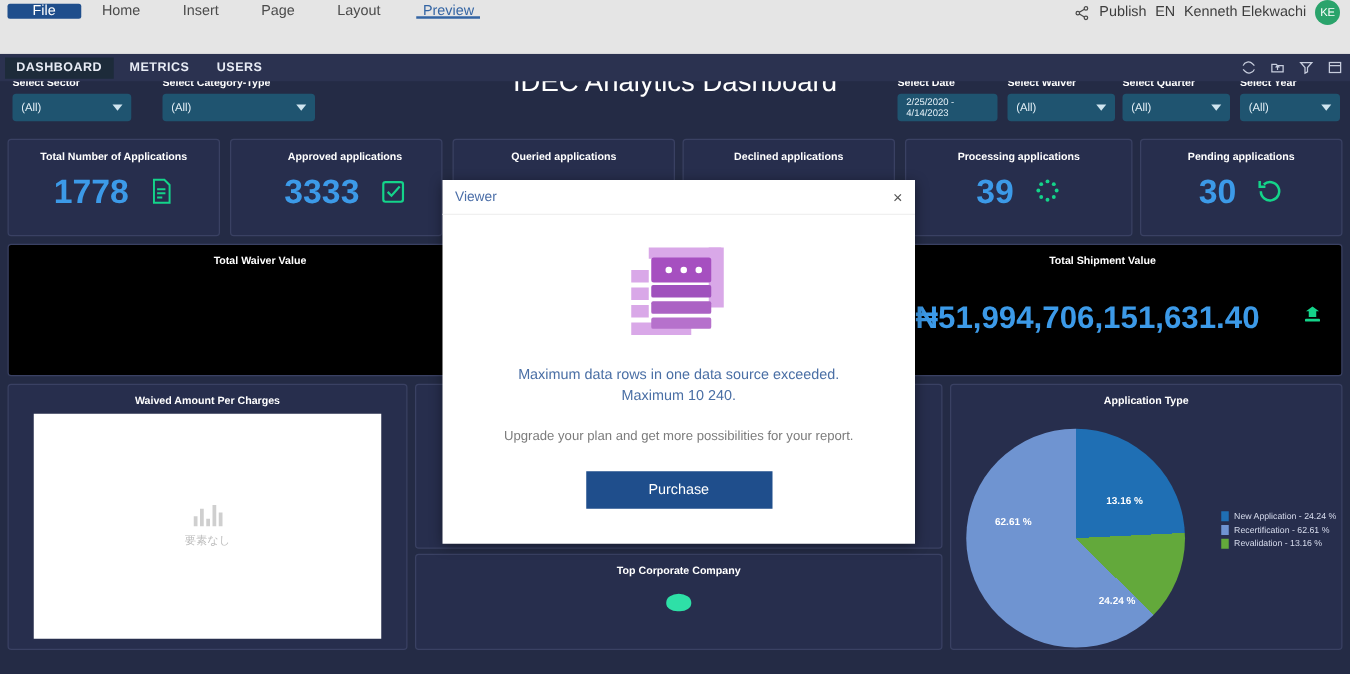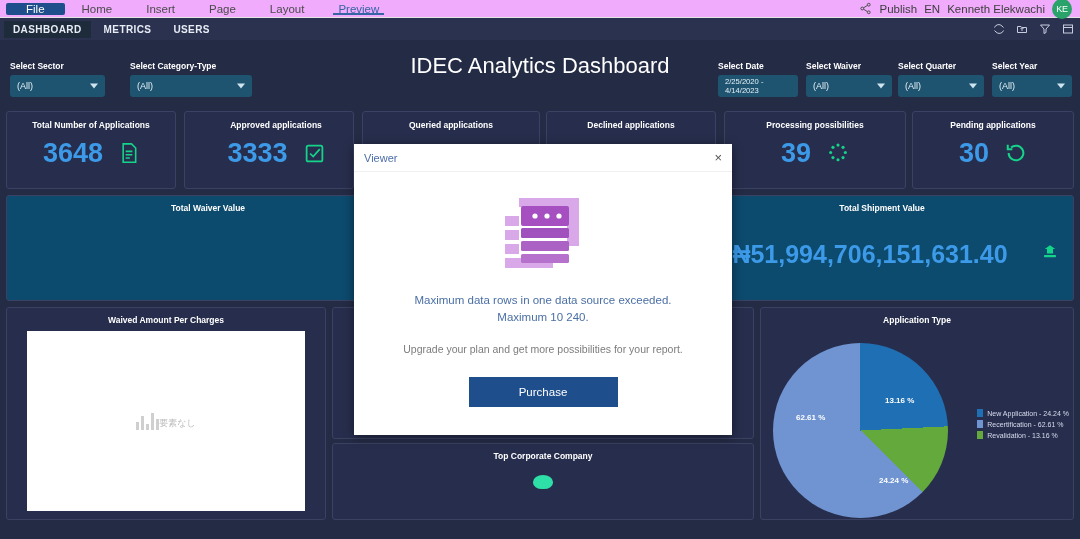--- a/index.html
+++ b/index.html
@@ -6,24 +6,24 @@
   html, body {
     width: 1080px; height: 539px;
     overflow: hidden;
     font-family: "Liberation Sans", sans-serif;
     background: #242b45;
   }
   body { position: relative; }
 
   
   .ribbon {
-    height: 18px;
-    background: #f0abfc;
+    height: 43px;
+    background: #e5e5e5;
     display: flex;
-    align-items: center;
+    align-items: flex-start;
     position: relative;
     z-index: 30;
     border-bottom: 1px solid #e3e3e3;
   }
   .ribbon-left { display: flex; align-items: stretch; }
   .tab-file {
     background: #1f4e8c;
     color: #ffffff;
     font-size: 11.5px;
     padding: 0 20px;
@@ -161,21 +161,21 @@
     color: #3c9ae8;
     font-size: 27px;
     font-weight: bold;
   }
   .kpi-icon { display: flex; align-items: center; }
 
   
   .val-row { position: relative; height: 108px; margin-top: 4px; }
   .valpanel {
     position: absolute; top: 0; height: 106px;
-    background: #0c4a6e;
+    background: #000000;
     border: 1px solid #3a4163;
     border-radius: 3px;
   }
   .valpanel-title {
     text-align: center;
     color: #ffffff;
     font-size: 8.5px;
     font-weight: bold;
     padding-top: 7px;
   }
@@ -205,21 +205,21 @@
     text-align: center;
     color: #ffffff;
     font-size: 8.5px;
     font-weight: bold;
     padding: 7px 0 6px;
   }
   .empty-chart {
     background: #ffffff;
     margin: 0 20px;
     height: 180px;
-    display: flex; flex-direction: row;
+    display: flex; flex-direction: column;
     align-items: center; justify-content: center;
     color: #b9b9b9;
   }
   .empty-chart .bars { display: flex; align-items: flex-end; gap: 2px; height: 17px; }
   .empty-chart .bars i { display: block; width: 3px; background: #cfcfcf; }
   .empty-text { font-size: 9px; color: #bcbcbc; margin-top: 5px; }
 
   .usaid-text {
     text-align: center;
     color: #2f6fc4;
@@ -423,21 +423,21 @@
         <span class="caret"></span>
       </div>
     </div>
     <div class="dash-title" style="top:0;">IDEC Analytics Dashboard</div>
   </div>
 
   <div class="kpi-row">
     <div class="kpi" style="left:6px; width:170px;">
       <div class="kpi-title">Total Number of Applications</div>
       <div class="kpi-body">
-        <div class="kpi-value">3648</div>
+        <div class="kpi-value">1778</div>
         <div class="kpi-icon">
           <svg width="20" height="22" viewBox="0 0 24 26" fill="none" stroke="#14d48a" stroke-width="1.9">
             <path d="M5 2h10l5 5v17H5z"></path>
               <path d="M8 11h8M8 15h8M8 19h5"></path>
           </svg>
         </div>
       </div>
     </div>
     <div class="kpi" style="left:184px; width:170px;padding-left:14px;">
       <div class="kpi-title">Approved applications</div>
@@ -451,21 +451,21 @@
         </div>
       </div>
     </div>
     <div class="kpi" style="left:362px; width:178px;">
       <div class="kpi-title">Queried applications</div>
     </div>
     <div class="kpi" style="left:546px; width:170px;">
       <div class="kpi-title">Declined applications</div>
     </div>
     <div class="kpi" style="left:724px; width:182px;">
-      <div class="kpi-title">Processing possibilities</div>
+      <div class="kpi-title">Processing applications</div>
       <div class="kpi-body">
         <div class="kpi-value">39</div>
         <div class="kpi-icon">
           <svg width="22" height="22" viewBox="0 0 24 24">
             <g fill="#14d48a">
               <circle cx="12" cy="3.4" r="1.7"></circle>
                 <circle cx="17.5" cy="5.8" r="1.7"></circle>
               <circle cx="20" cy="11.4" r="1.7"></circle>
                 <circle cx="17.5" cy="17" r="1.7"></circle>
               <circle cx="12" cy="19.4" r="1.7"></circle>

